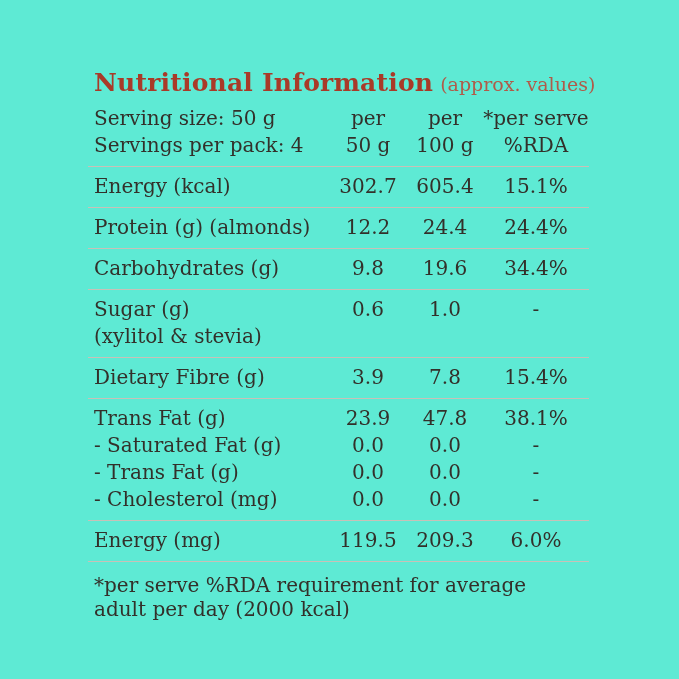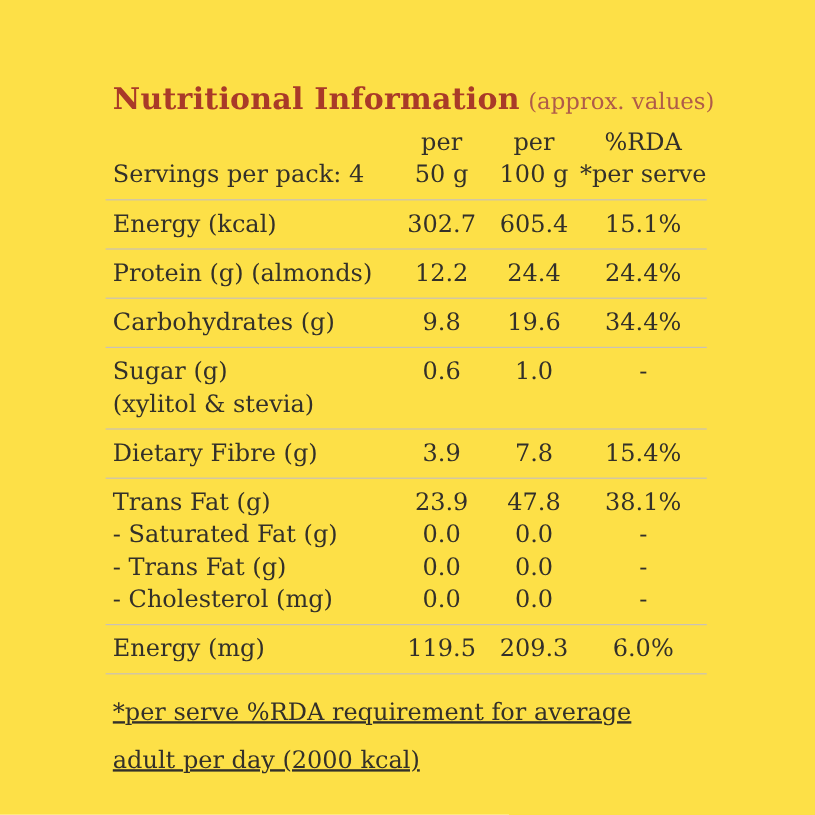--- a/index.html
+++ b/index.html
@@ -1,20 +1,20 @@
 <!DOCTYPE html>
 <html><head>
 <meta charset="utf-8">
 <style>
   html, body { margin: 0; padding: 0; }
   .canvas {
     position: relative;
     width: 679px;
     height: 679px;
-    background: #fde047;
+    background: #5eead4;
     font-family: "DejaVu Serif", serif;
     color: #33302a;
     box-sizing: border-box;
     padding: 68px 90px 0 88px;
     overflow: hidden;
   }
   .title-row {
     margin: 0 0 8px 6px;
     white-space: nowrap;
   }
@@ -42,52 +42,52 @@
     align-items: end;
     line-height: 27px;
   }
   .cell.label { text-align: left; padding-left: 6px; }
   .cell.num { text-align: center; }
   .hdr-left div { line-height: 27px; }
   .hdr-col { text-align: center; line-height: 27px; align-self: end; }
   .footnote {
     margin: 11px 0 0 6px;
     font-size: 20px;
-    line-height: 40px;
+    line-height: 24px;
     max-width: 460px;
-    text-decoration: underline;
   }
 </style>
 </head>
 <body>
 
 <div class="canvas">
 
   <div class="title-row">
     <span class="title-main">Nutritional Information</span><span class="title-suffix">(approx. values)</span>
   </div>
 
   <div class="ntable">
 
     <div class="group header">
       <div class="line">
         <div class="cell label hdr-left">
+          <div>Serving size: 50 g</div>
           <div>Servings per pack: 4</div>
         </div>
         <div class="hdr-col">
           <div>per</div>
           <div>50 g</div>
         </div>
         <div class="hdr-col">
           <div>per</div>
           <div>100 g</div>
         </div>
         <div class="hdr-col">
+          <div>*per serve</div>
           <div>%RDA</div>
-          <div>*per serve</div>
         </div>
       </div>
     </div>
 
     <div class="group">
       <div class="line">
         <div class="cell label">Energy (kcal)</div>
         <div class="cell num">302.7</div>
         <div class="cell num">605.4</div>
         <div class="cell num">15.1%</div>

